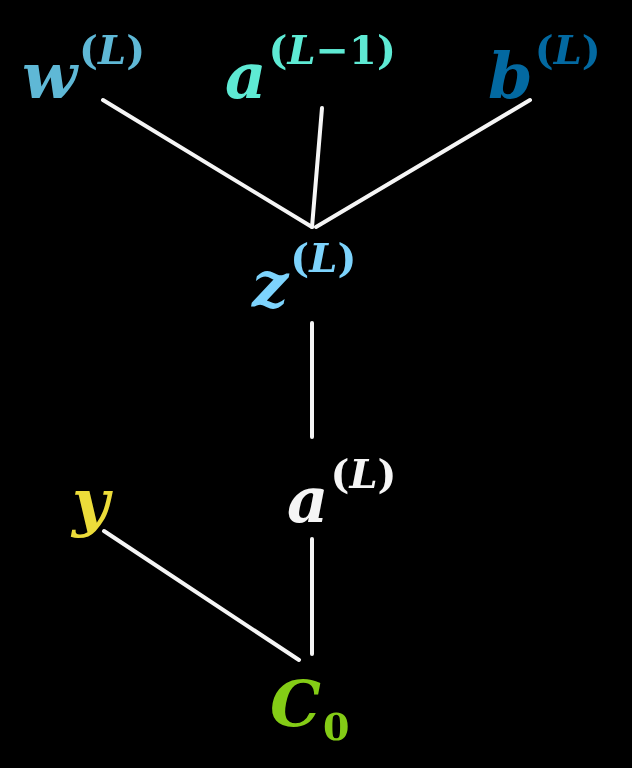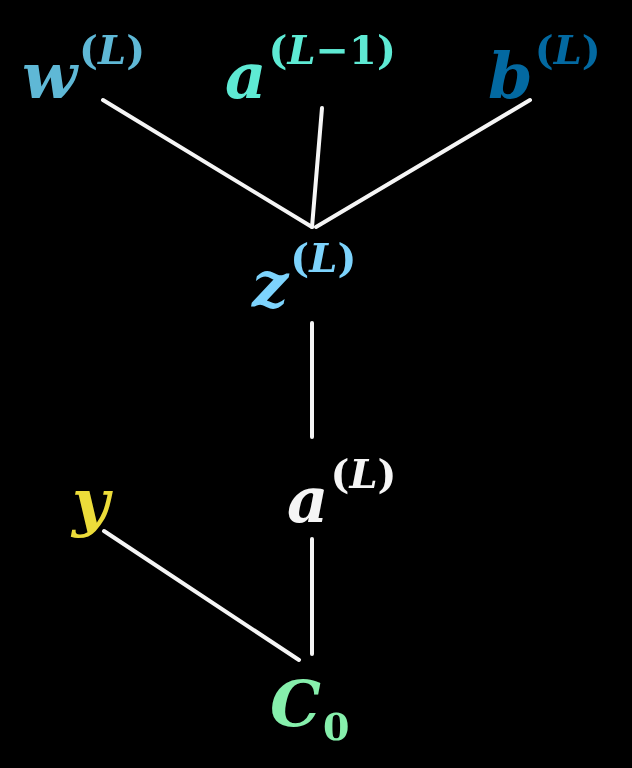--- a/index.html
+++ b/index.html
@@ -43,15 +43,15 @@
 </div>
 
 <div class="node" style="left:250px; top:468px; color:#f5f5f5;margin-left:37px;">
   <span class="base">a</span><span class="sup"><span>(</span><span class="var">L</span><span>)</span></span>
 </div>
 
 <div class="node" style="left:72px; top:470px; color:#ecdc3a;">
   <span class="base">y</span>
 </div>
 
-<div class="node" style="left:270px; top:672px; color:#86efac;">
+<div class="node" style="left:270px; top:672px; color:#84cc16;">
   <span class="base">C</span><span class="sub">0</span>
 </div>
 
 </body></html>

